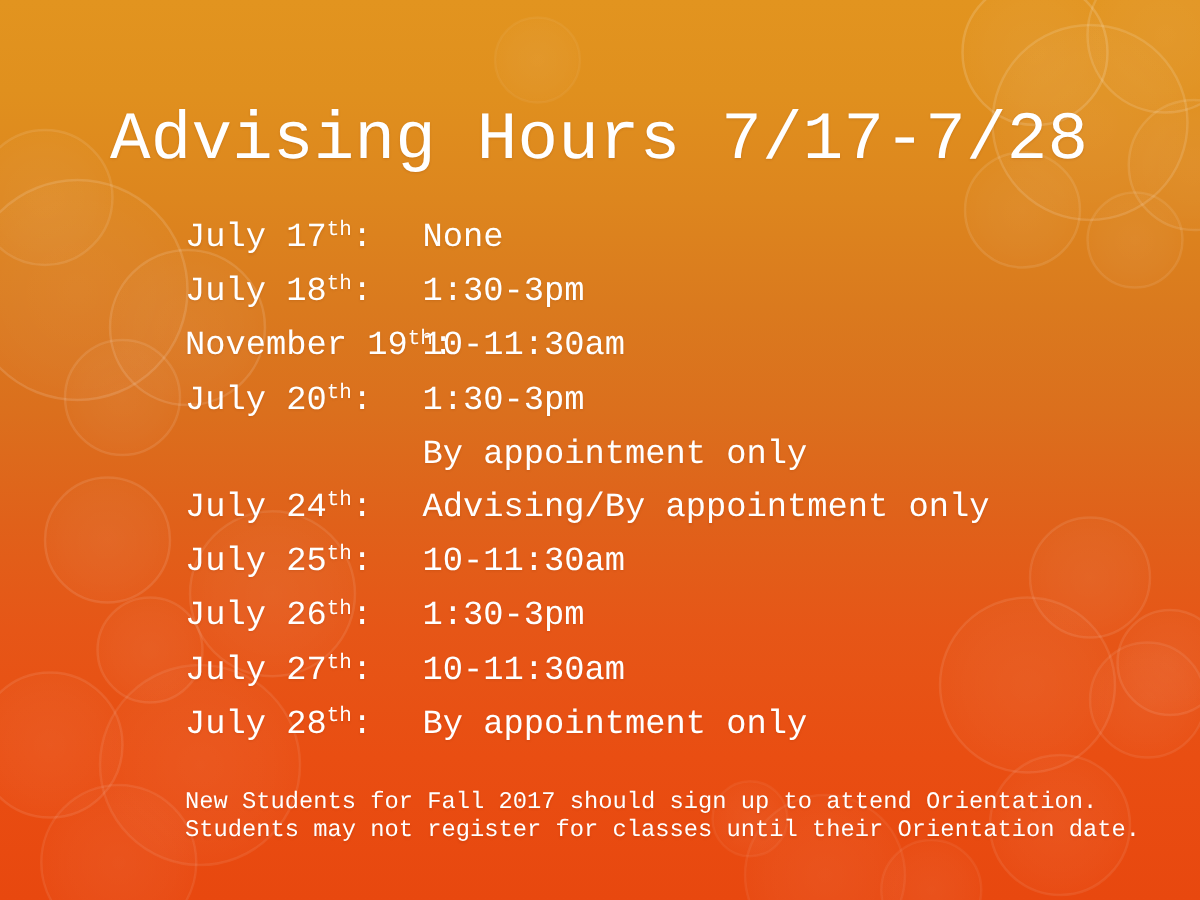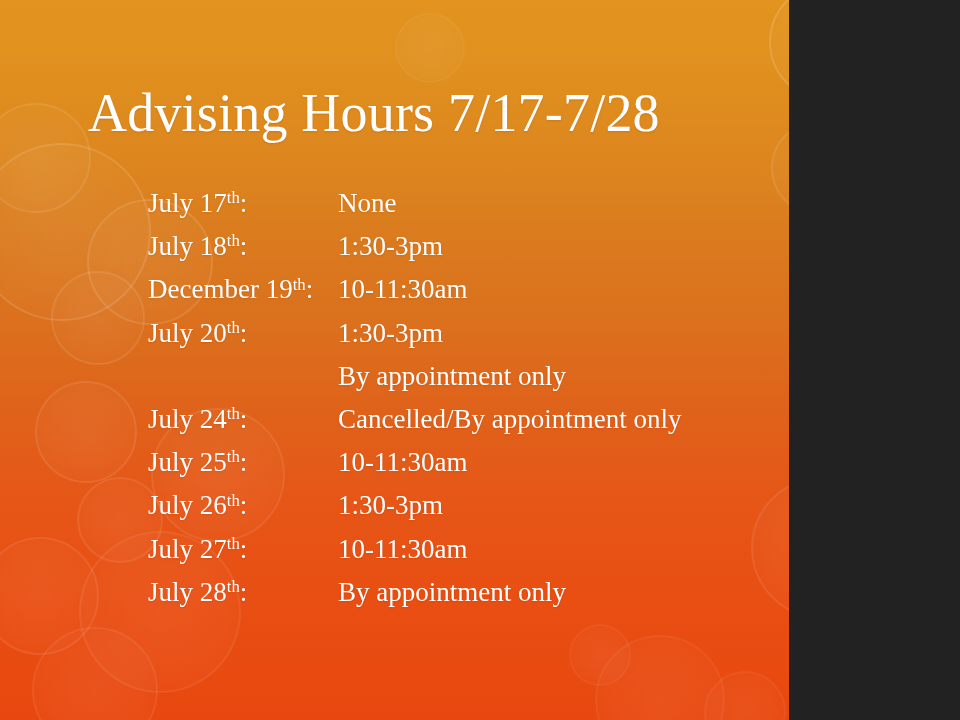--- a/index.html
+++ b/index.html
@@ -3,24 +3,24 @@
 <meta charset="utf-8">
 <title>Advising Hours Slide</title>
 <style>
   html, body {
     margin: 0;
     padding: 0;
     background: #222;
   }
   #slide {
     position: relative;
-    width: 789px;
+    width: 960px;
     height: 720px;
     overflow: hidden;
-    font-family: Liberation Serif, serif;
+    font-family: Liberation Mono, monospace;
     background: linear-gradient(to bottom,
         #e2941f 0%,
         #e0901e 10%,
         #dd861e 22%,
         #da7a1e 34%,
         #db6f1d 46%,
         #e0611a 58%,
         #e65617 70%,
         #e94e12 84%,
         #e8480f 100%);
@@ -48,21 +48,21 @@
     font-weight: normal;
     letter-spacing: 0.2px;
     white-space: nowrap;
     text-shadow: 0 1px 2px rgba(120,45,0,0.18);
   }
 
   
   .schedule {
     position: absolute;
     left: 0;
-    top: 186px;
+    top: 174px;
     width: 960px;
   }
   .row {
     position: relative;
     height: 43.2px;
     display: block;
   }
   .row .date {
     position: absolute;
     left: 148px;
@@ -161,36 +161,36 @@
         <span class="date"><span>July 17</span><sup>th</sup><span>:</span></span>
         <span class="value">None</span>
       </div>
 
       <div class="row">
         <span class="date"><span>July 18</span><sup>th</sup><span>:</span></span>
         <span class="value">1:30-3pm</span>
       </div>
 
       <div class="row">
-        <span class="date"><span>December 19</span><sup>th</sup><span>:</span></span>
+        <span class="date"><span>November 19</span><sup>th</sup><span>:</span></span>
         <span class="value">10-11:30am</span>
       </div>
 
       <div class="row">
         <span class="date"><span>July 20</span><sup>th</sup><span>:</span></span>
         <span class="value">1:30-3pm</span>
       </div>
 
       <div class="row">
         <span class="value">By appointment only</span>
       </div>
 
       <div class="row">
         <span class="date"><span>July 24</span><sup>th</sup><span>:</span></span>
-        <span class="value">Cancelled/By appointment only</span>
+        <span class="value">Advising/By appointment only</span>
       </div>
 
       <div class="row">
         <span class="date"><span>July 25</span><sup>th</sup><span>:</span></span>
         <span class="value">10-11:30am</span>
       </div>
 
       <div class="row">
         <span class="date"><span>July 26</span><sup>th</sup><span>:</span></span>
         <span class="value">1:30-3pm</span>
@@ -201,15 +201,19 @@
         <span class="value">10-11:30am</span>
       </div>
 
       <div class="row">
         <span class="date"><span>July 28</span><sup>th</sup><span>:</span></span>
         <span class="value">By appointment only</span>
       </div>
 
     </div>
 
+    <div class="footnote">
+      <div>New Students for Fall 2017 should sign up to attend Orientation.</div>
+      <div>Students may not register for classes until their Orientation date.</div>
+    </div>
 
   </div>
 </div>
 
 </body></html>

